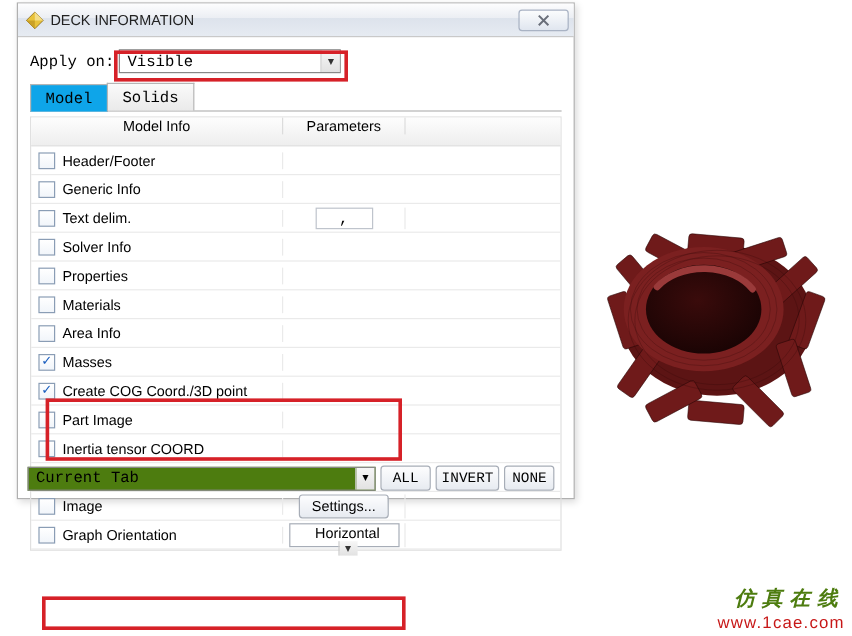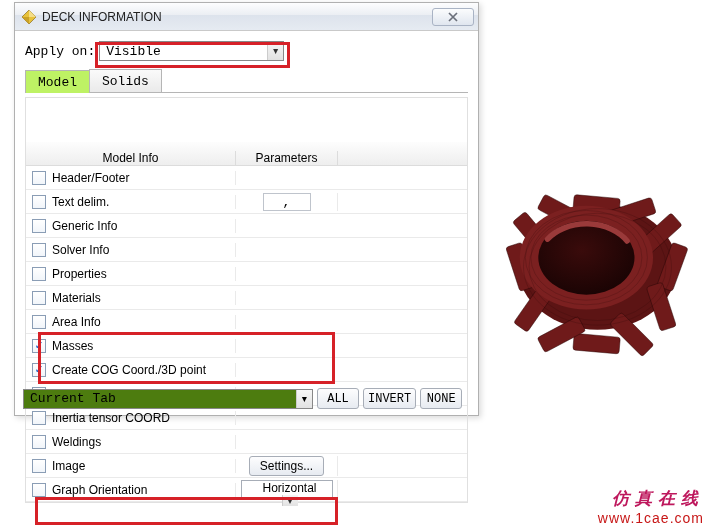--- a/index.html
+++ b/index.html
@@ -99,36 +99,35 @@
   .tab {
     padding: 4px 12px 3px 12px;
     border: 1px solid #b5b5b5;
     border-bottom: none;
     background: linear-gradient(to bottom, #fafafa, #eaeaea);
     margin-right: -1px;
     font-family: "Courier New", monospace;
     font-size: 13px;
   }
   .tab.active {
-    background: #bef264;
+    background: #0ea5e9;
     position: relative;
     top: 1px;
   }
 
   .list {
     margin-top: 4px;
     border: 1px solid #e0e0e0;
   }
   .list-head {
     display: flex;
     background: linear-gradient(to bottom, #fdfdfd, #eeeeee);
     border-bottom: 1px solid #dcdcdc;
     height: 24px;
-    align-items: flex-end;
-    margin-top: 44px;
+    align-items: flex-start;
   }
   .list-head .col1 { width: 210px; text-align: center; border-right: 1px solid #dcdcdc; }
   .list-head .col2 { width: 102px; text-align: center; border-right: 1px solid #dcdcdc; }
   .list-row {
     display: flex;
     align-items: center;
     height: 24px;
     border-bottom: 1px solid #eaeaea;
   }
   .list-row .cell1 {
@@ -225,21 +224,21 @@
     height: 218px;
     pointer-events: none;
   }
 
   .watermark-row {
     position: absolute;
     right: 6px;
     bottom: 4px;
     text-align: right;
   }
-  .wm-ch { color: #be185d; font-size: 17px; letter-spacing: 6px; font-weight: bold; font-style: italic;}
+  .wm-ch { color: #4d7c0f; font-size: 17px; letter-spacing: 6px; font-weight: bold; font-style: italic;}
   .wm-url { color: #c71717; font-size: 14px; letter-spacing: 1px; }
 
   .wm-mid {
     position: absolute;
     left: 200px; top: 265px;
     color: rgba(150,150,150,0.28);
     font-size: 30px; font-style: italic;
     font-family: Arial, sans-serif;
     pointer-events: none;
   }
@@ -290,33 +289,33 @@
         <div class="cell1">
           <span class="cb"></span>
           <span>Header/Footer</span>
         </div>
         <div class="cell2"></div>
       </div>
 
       <div class="list-row">
         <div class="cell1">
           <span class="cb"></span>
+          <span>Generic Info</span>
+        </div>
+        <div class="cell2"></div>
+      </div>
+
+      <div class="list-row">
+        <div class="cell1">
+          <span class="cb"></span>
           <span>Text delim.</span>
         </div>
         <div class="cell2">
           <div class="mini-input">,</div>
         </div>
-      </div>
-
-      <div class="list-row">
-        <div class="cell1">
-          <span class="cb"></span>
-          <span>Generic Info</span>
-        </div>
-        <div class="cell2"></div>
       </div>
 
       <div class="list-row">
         <div class="cell1">
           <span class="cb"></span>
           <span>Solver Info</span>
         </div>
         <div class="cell2"></div>
       </div>
 

